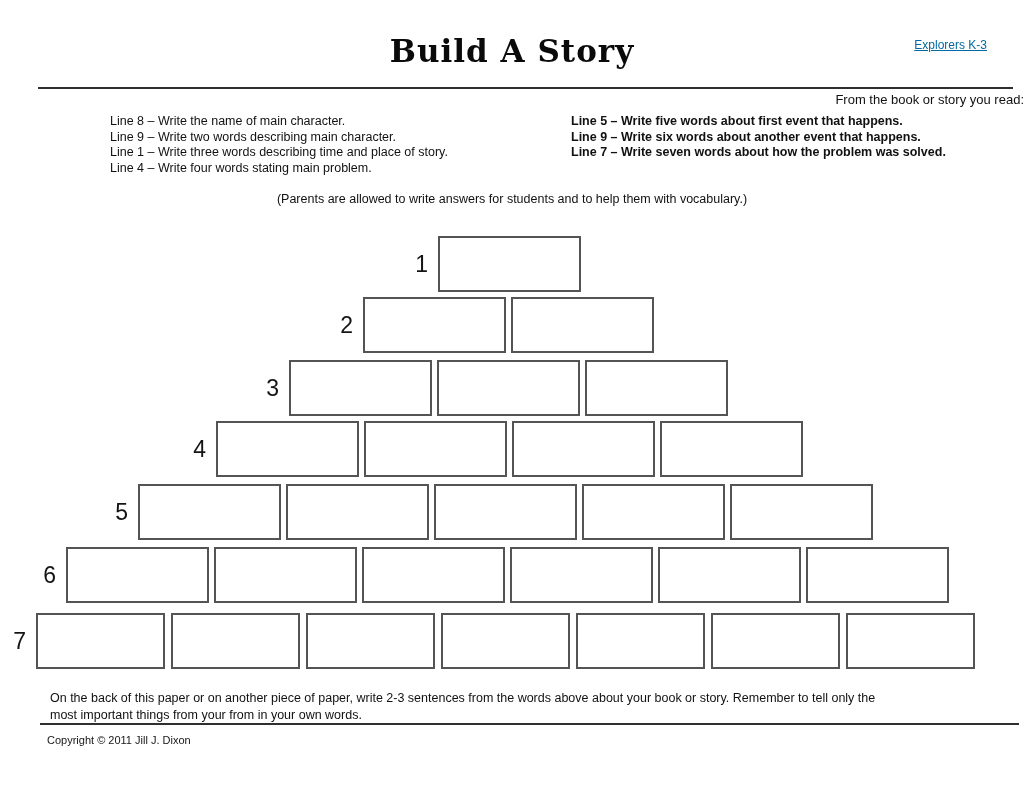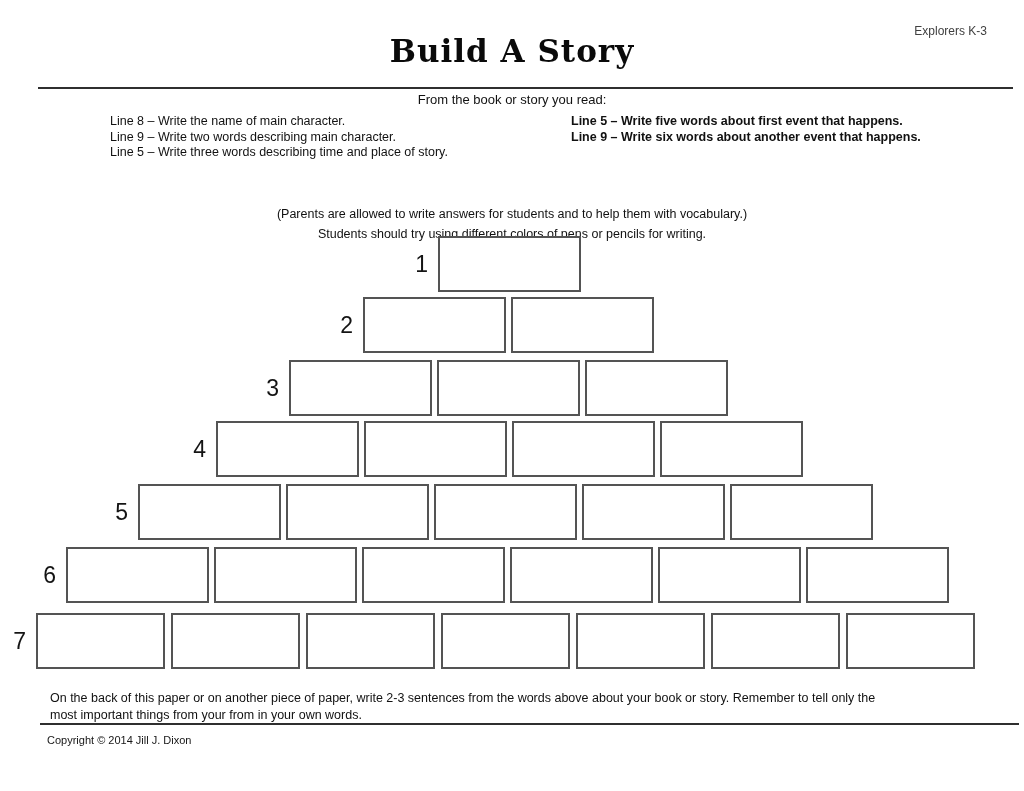--- a/index.html
+++ b/index.html
@@ -19,49 +19,50 @@
     top: 33px; left: 0; right: 0;
     text-align: center;
     font-family: "DejaVu Serif", serif;
     font-weight: bold;
     font-size: 31px;
     letter-spacing: 1px;
     color: #0a0a0a;
   }
   .edition {
     position: absolute;
-    top: 24px; right: 37px;
+    top: 38px; right: 37px;
     font-size: 12px;
-    color: #404040;
+    color: #0369a1;
+    text-decoration: underline;
   }
   .rule {
     position: absolute;
     height: 0;
     border-top: 2px solid var(--rule, #2f2f2f);
   }
   .rule.top { top: 87px; left: 38px; width: 975px; }
   .rule.bottom { top: 723px; left: 40px; width: 979px; }
 
   .intro {
     position: absolute;
     top: 92px; left: 0; right: 0;
-    text-align: center;
+    text-align: right;
     font-size: 13px;
   }
 
   
   .instructions { position: absolute; top: 114px; font-size: 12.5px; }
   .instructions .line { line-height: 15.5px; white-space: nowrap; }
   .instructions.left-col { left: 110px; }
   .instructions.right-col { left: 571px; font-weight: bold; }
 
   
   .notes {
     position: absolute;
-    top: 204px; left: 0; right: 0;
+    top: 189px; left: 0; right: 0;
     text-align: center;
     font-size: 12.5px;
   }
   .notes .line { line-height: 20px; }
 
   
   .pyramid-row { position: absolute; display: flex; }
   .row-label {
     position: absolute;
     right: 100%;
@@ -100,30 +101,31 @@
   <div class="title">Build A Story</div>
   <div class="edition">Explorers K-3</div>
 
   <div class="rule top"></div>
 
   <div class="intro">From the book or story you read:</div>
 
   <div class="instructions left-col">
       <div class="line">Line 8 – Write the name of main character.</div>
       <div class="line">Line 9 – Write two words describing main character.</div>
-      <div class="line">Line 5 – Write three words describing time and place of story.</div>
+      <div class="line">Line 1 – Write three words describing time and place of story.</div>
+      <div class="line">Line 4 – Write four words stating main problem.</div>
     </div>
   <div class="instructions right-col">
       <div class="line">Line 5 – Write five words about first event that happens.</div>
       <div class="line">Line 9 – Write six words about another event that happens.</div>
+      <div class="line">Line 7 – Write seven words about how the problem was solved.</div>
     </div>
 
   <div class="notes">
       <div class="line">(Parents are allowed to write answers for students and to help them with vocabulary.)</div>
-      <div class="line">Students should try using different colors of pens or pencils for writing.</div>
     </div>
 
   <div id="pyramid">
       <div class="pyramid-row" style="top: 236px; left: 438px; gap: 5px;">
         <span class="row-label">1</span>
         <div class="answer-box" style="width: 143px;"></div>
       </div>
       <div class="pyramid-row" style="top: 297px; left: 363px; gap: 5px;">
         <span class="row-label">2</span>
         <div class="answer-box" style="width: 143px;"></div>
@@ -171,15 +173,15 @@
       </div>
     </div>
 
   <div class="footer-note">
       <div class="line">On the back of this paper or on another piece of paper, write 2-3 sentences from the words above about your book or story. Remember to tell only the</div>
       <div class="line">most important things from your from in your own words.</div>
     </div>
 
   <div class="rule bottom"></div>
 
-  <div class="copyright">Copyright © 2014 Jill J. Dixon</div>
+  <div class="copyright">Copyright © 2011 Jill J. Dixon</div>
 
 </div>
 
 </body></html>

